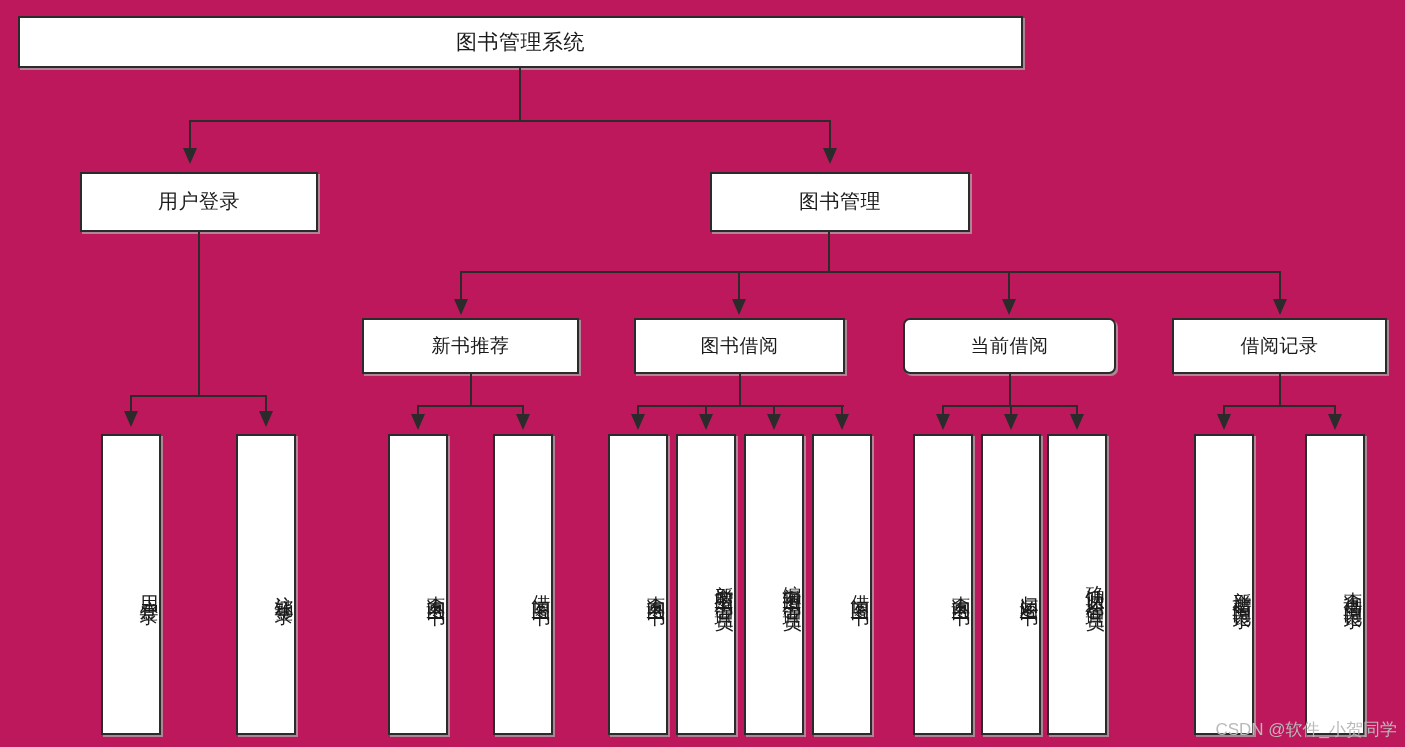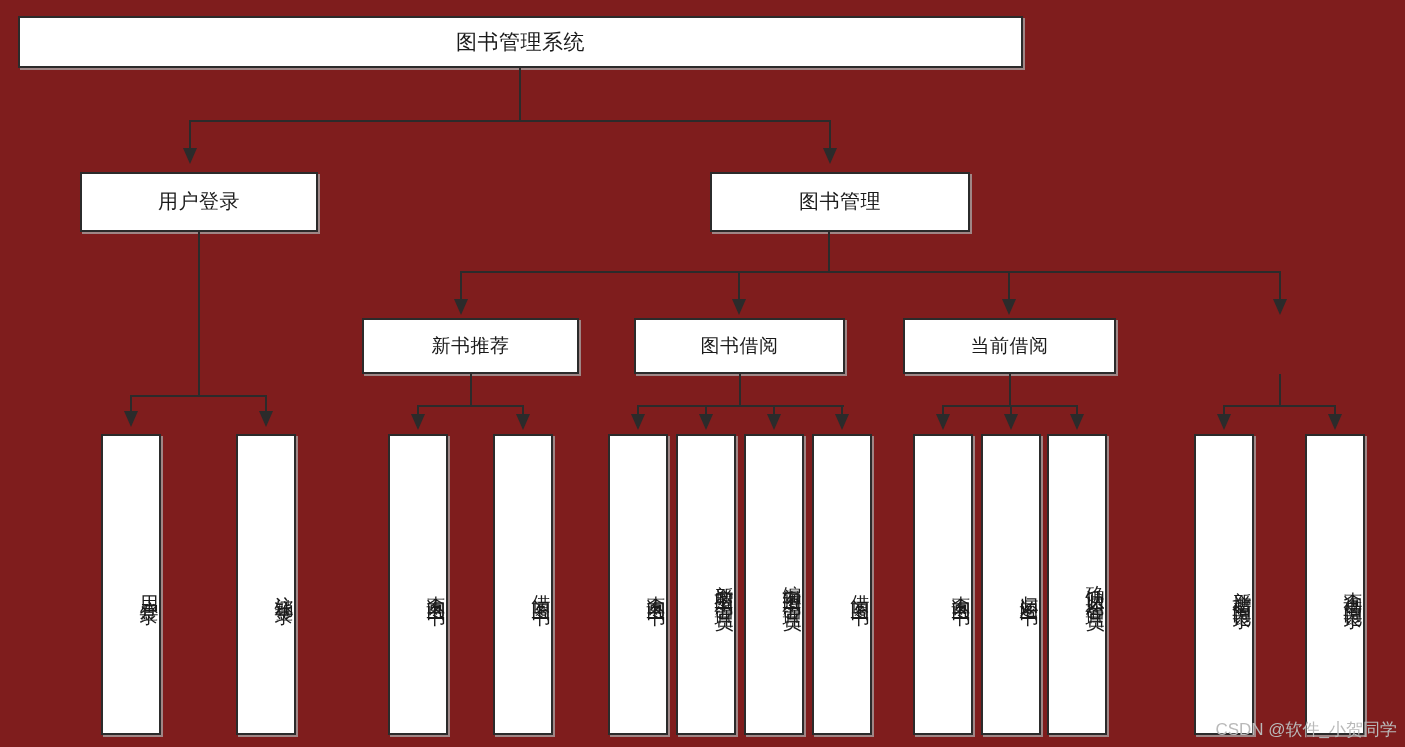--- a/index.html
+++ b/index.html
@@ -8,21 +8,21 @@
     padding: 0;
     background: #ffffff;
   }
   body {
     font-family: "Liberation Sans", "DejaVu Sans", sans-serif;
   }
   #canvas {
     position: relative;
     width: 1405px;
     height: 747px;
-    background: #7f1d1d;
+    background: #be185d;
     overflow: hidden;
   }
 
   
   .node {
     position: absolute;
     box-sizing: border-box;
     background: #ffffff;
     border: 2px solid #2b2b2b;
     box-shadow: 2px 2px 0 0 rgba(170,170,170,0.75);
@@ -135,22 +135,25 @@
   <div class="arrow" style="left:1002px; top:299px;"></div>
   <div class="edge v" style="left:1279px; top:271px; height:30px;"></div>
   <div class="arrow" style="left:1273px; top:299px;"></div>
 
   <div class="node level3" style="left:362px; top:318px; width:217px; height:56px;">
     <span>新书推荐</span>
   </div>
   <div class="node level3" style="left:634px; top:318px; width:211px; height:56px;">
     <span>图书借阅</span>
   </div>
-  <div class="node level3" style="left:903px; top:318px; width:213px; height:56px;">
+  <div class="node level3" style="left:903px; top:318px; width:213px; height:56px;border-radius:7px;">
     <span>当前借阅</span>
+  </div>
+  <div class="node level3" style="left:1172px; top:318px; width:215px; height:56px;">
+    <span>借阅记录</span>
   </div>
 
   <div class="edge v" style="left:470px; top:374px; height:32px;"></div>
   <div class="edge h" style="left:418px; top:405px; width:105px;"></div>
   <div class="edge v" style="left:417px; top:405px; height:11px;"></div>
   <div class="arrow" style="left:411px; top:414px;"></div>
   <div class="edge v" style="left:522px; top:405px; height:11px;"></div>
   <div class="arrow" style="left:516px; top:414px;"></div>
 
   <div class="node leaf" style="left:388px; top:434px; width:60px; height:301px;">

